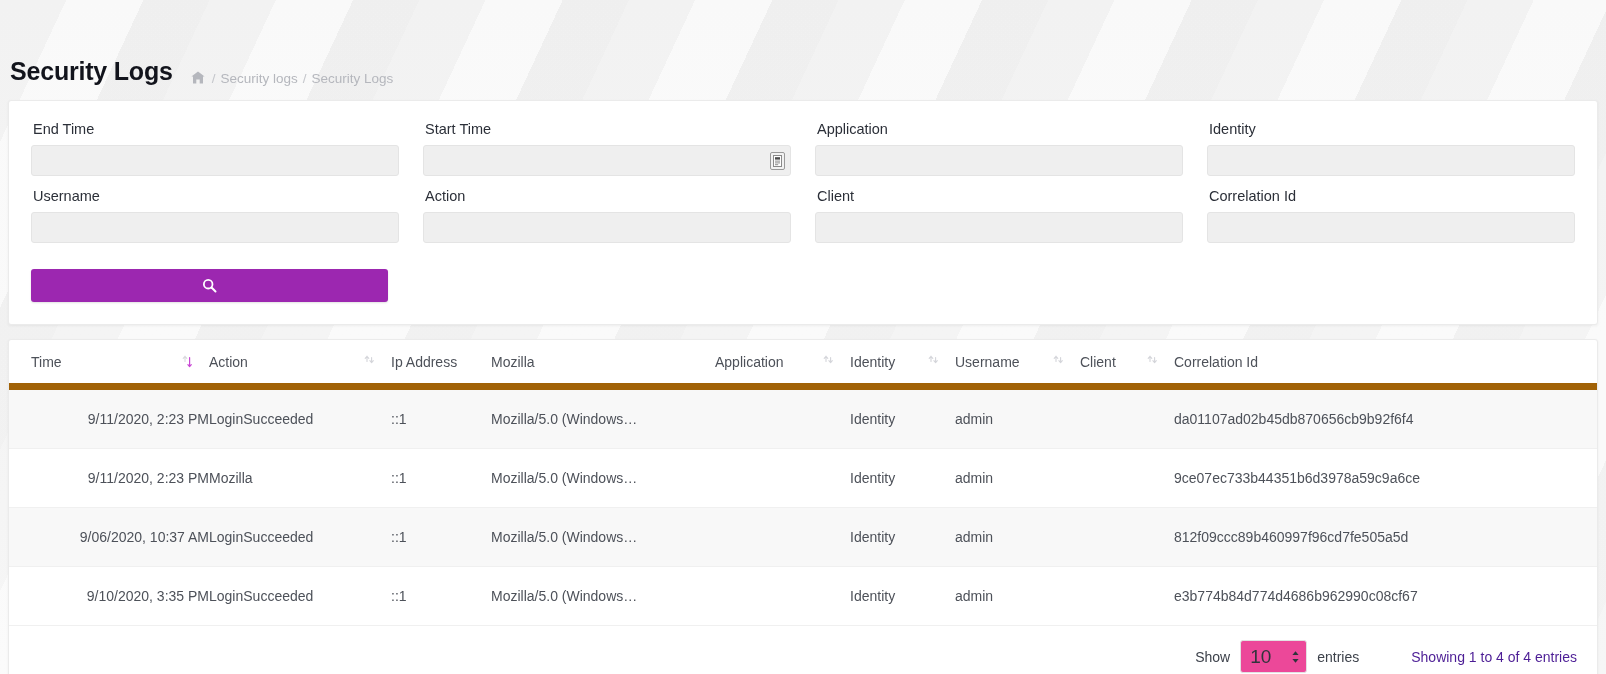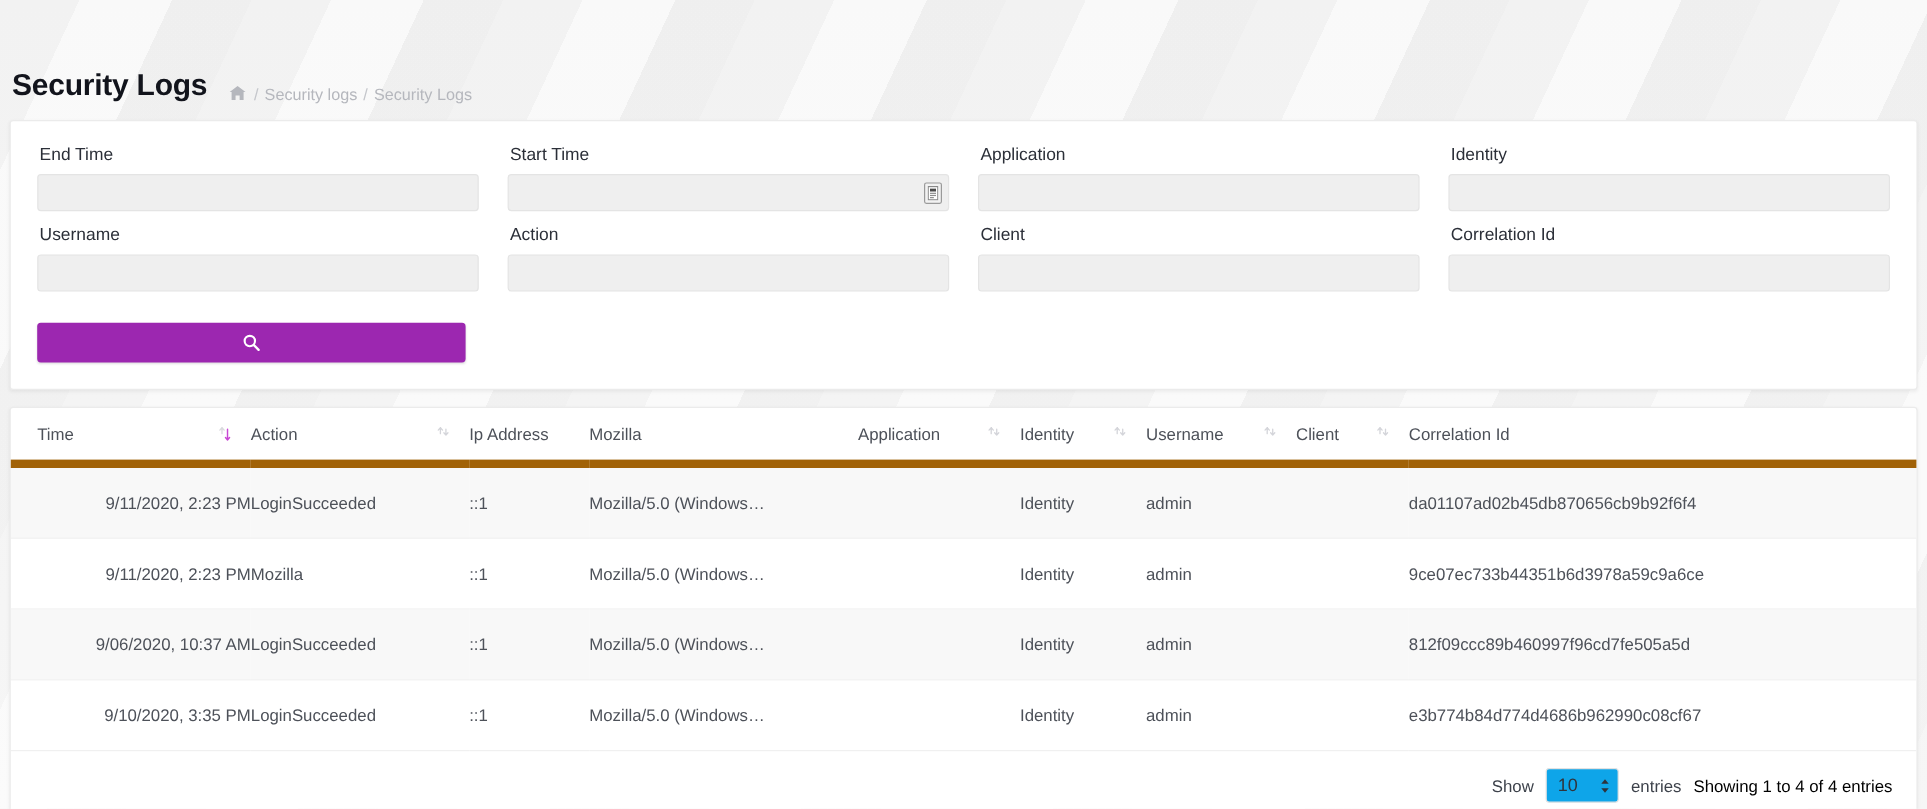--- a/index.html
+++ b/index.html
@@ -189,41 +189,42 @@
     justify-content: flex-end;
     padding: 14px 20px 16px 22px;
   }
   .footer-left { display: flex; align-items: center; gap: 10px; }
   .show-label, .entries-label {
     font-size: 14px; color: #3d424b;
   }
   .length-select {
     appearance: none;
     -webkit-appearance: none;
-    background: #0ea5e9;
+    background: #ec4899;
     border: 1px solid #e2e2e2;
     border-radius: 3px;
-    font-size: 15px;
+    font-size: 19px;
     font-family: "Liberation Sans", sans-serif;
     color: #30343c;
     padding: 5px 24px 5px 9px;
     cursor: pointer;
     outline: none;
   }
   .select-wrap { position: relative; display: inline-flex; }
   .select-caret {
     position: absolute;
     right: 7px; top: 50%;
     transform: translateY(-50%);
     pointer-events: none;
     line-height: 0;
   }
   .showing-info {
     font-size: 14px;
-    color: #000000;
+    color: #4c1d95;
+    margin-left: 42px;
   }
   .footer-right { display: flex; align-items: center; gap: 0; }
   .pager-link {
     font-size: 14px;
     color: #b6b8bd;
     padding: 7px 12px;
     cursor: pointer;
     user-select: none;
   }
   .pager-page {

